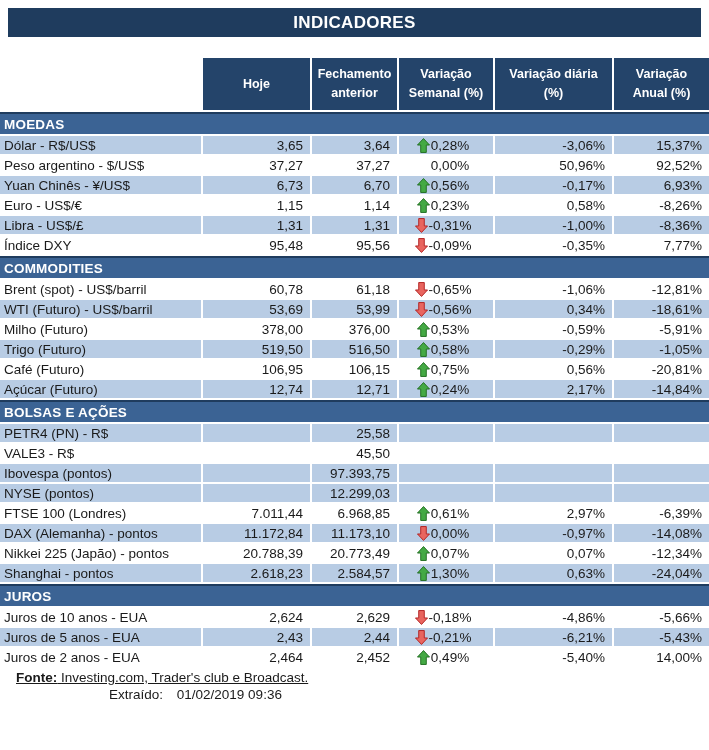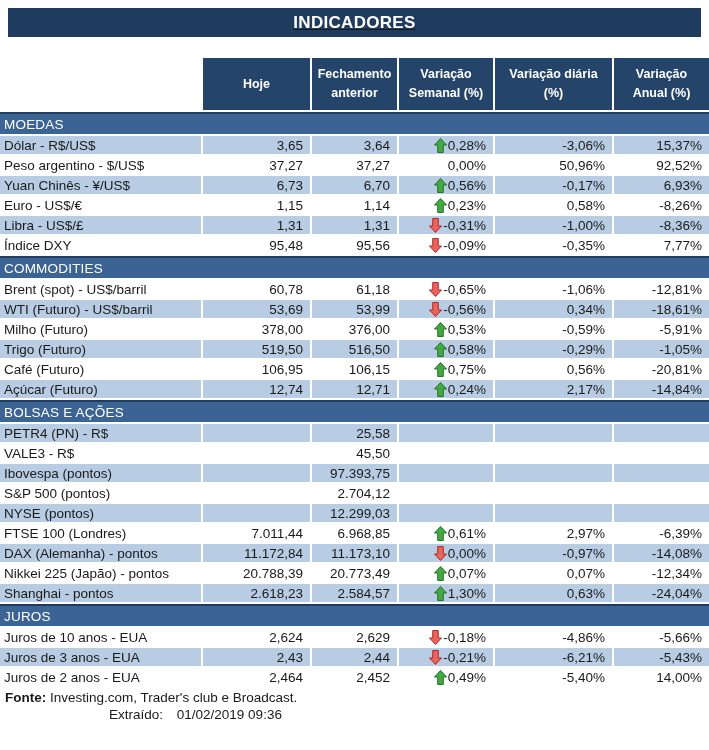--- a/index.html
+++ b/index.html
@@ -10,49 +10,49 @@
     --text:#1A1A1A;
   }
   *{box-sizing:border-box;}
   html,body{margin:0;padding:0;}
   body{
     width:709px;height:750px;background:#FFFFFF;overflow:hidden;
     font-family:"Liberation Sans",sans-serif;color:var(--text);
   }
   .title-bar{
     margin:8px 8px 0 8px;height:29px;background:var(--title-bg);
-    display:flex;align-items:center;justify-content:center;text-decoration:underline;
+    display:flex;align-items:center;justify-content:center;
   }
   .title-bar span{color:#FFFFFF;font-weight:bold;font-size:17px;letter-spacing:.3px;}
   .grid6{
     display:grid;
     grid-template-columns:201px 107px 85px 94px 117px 95px;
     column-gap:2px;
   }
   .header-row{margin-top:21px;height:52px;}
   .col-head{
     background:var(--header-bg);color:#FFFFFF;font-weight:bold;font-size:12.5px;
     display:flex;align-items:center;justify-content:center;text-align:center;
     line-height:1.5;padding:0 3px;
   }
   .section-bar{
     margin-top:2px;height:22px;border-top:2px solid var(--title-bg);
     background:var(--section-bg);display:flex;align-items:center;padding-left:4px;
   }
-  .section-bar span{color:#FFFFFF;font-weight:normal;font-size:13.5px;letter-spacing:.2px;}
+  .section-bar span{color:#FFFFFF;font-weight:bold;font-size:13.5px;letter-spacing:.2px;}
   .data-row{margin-top:2px;height:18px;border-radius:8px;}
   .data-row>div{display:flex;align-items:center;font-size:13.5px;background:#FFFFFF;overflow:hidden;}
   .data-row.shaded>div{background:var(--stripe);}
   .cell-label{padding-left:4px;white-space:nowrap;}
   .cell-num{justify-content:flex-end;padding-right:7px;white-space:nowrap;}
-  .cell-arrowed{justify-content:flex-end;padding:0 7px 0 1px;white-space:nowrap;}
+  .cell-arrowed{justify-content:center;padding:0 7px 0 1px;white-space:nowrap;}
   .arrow-slot{width:14px;height:16px;display:flex;align-items:center;}
   .arrow{width:13px;height:15px;display:block;}
   .footer{margin-top:4px;font-size:13.5px;}
-  .footer-line1{padding-left:5px;}
+  .footer-line1{padding-left:16px;text-decoration:underline;}
   .footer-line2{padding-left:109px;margin-top:2px;}
   .bold{font-weight:bold;}
   .footer-line2 .val{margin-left:10px;}
 </style>
 </head>
 <body>
 
 <div class="report">
 
   <div class="title-bar">
@@ -280,31 +280,20 @@
         <div class="cell-label">Ibovespa (pontos)</div>
         <div class="cell-num"></div>
         <div class="cell-num">97.393,75</div>
         <div class="cell-arrowed">
           <span class="arrow-slot"></span>
           <span></span>
         </div>
         <div class="cell-num"></div>
         <div class="cell-num"></div>
       </div>
-      <div class="grid6 data-row">
-        <div class="cell-label">S&amp;P 500 (pontos)</div>
-        <div class="cell-num"></div>
-        <div class="cell-num">2.704,12</div>
-        <div class="cell-arrowed">
-          <span class="arrow-slot"></span>
-          <span></span>
-        </div>
-        <div class="cell-num"></div>
-        <div class="cell-num"></div>
-      </div>
       <div class="grid6 data-row shaded">
         <div class="cell-label">NYSE (pontos)</div>
         <div class="cell-num"></div>
         <div class="cell-num">12.299,03</div>
         <div class="cell-arrowed">
           <span class="arrow-slot"></span>
           <span></span>
         </div>
         <div class="cell-num"></div>
         <div class="cell-num"></div>
@@ -381,21 +370,21 @@
             <svg viewBox="0 0 14 16" class="arrow">
               <polygon points="7,15.5 13.5,8.5 10,8.5 10,0.5 4,0.5 4,8.5 0.5,8.5" fill="#E8655F" stroke="#B01E1E" stroke-width="1"></polygon>
             </svg>
           </span>
           <span>-0,18%</span>
         </div>
         <div class="cell-num">-4,86%</div>
         <div class="cell-num">-5,66%</div>
       </div>
       <div class="grid6 data-row shaded">
-        <div class="cell-label">Juros de 3 anos - EUA</div>
+        <div class="cell-label">Juros de 5 anos - EUA</div>
         <div class="cell-num">2,43</div>
         <div class="cell-num">2,44</div>
         <div class="cell-arrowed">
           <span class="arrow-slot">
             <svg viewBox="0 0 14 16" class="arrow">
               <polygon points="7,15.5 13.5,8.5 10,8.5 10,0.5 4,0.5 4,8.5 0.5,8.5" fill="#E8655F" stroke="#B01E1E" stroke-width="1"></polygon>
             </svg>
           </span>
           <span>-0,21%</span>
         </div>

